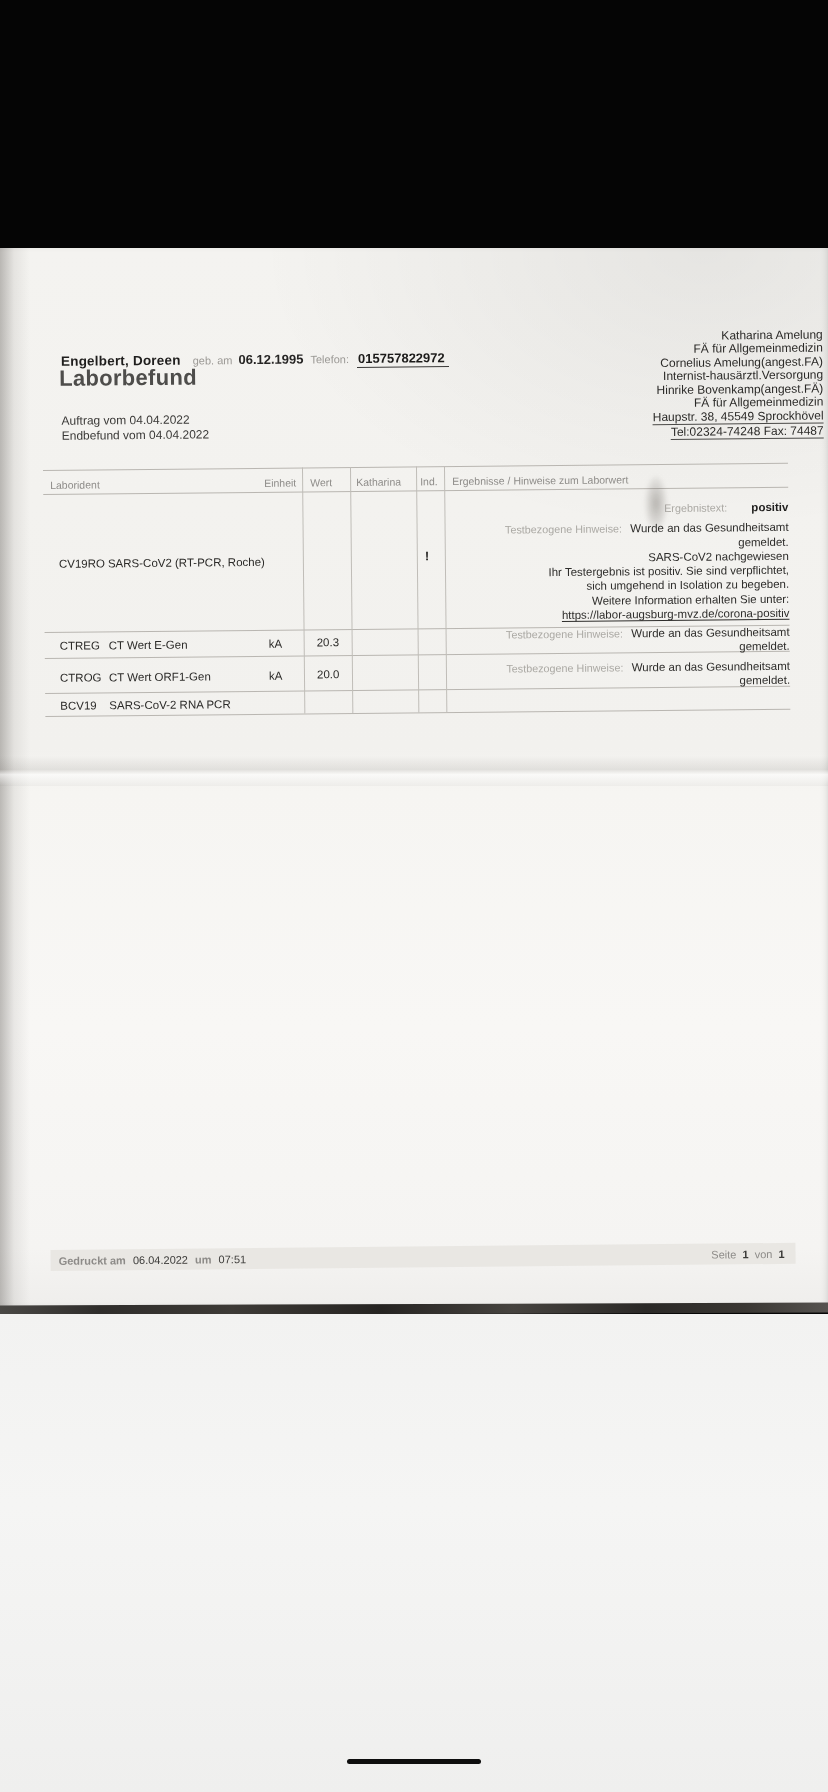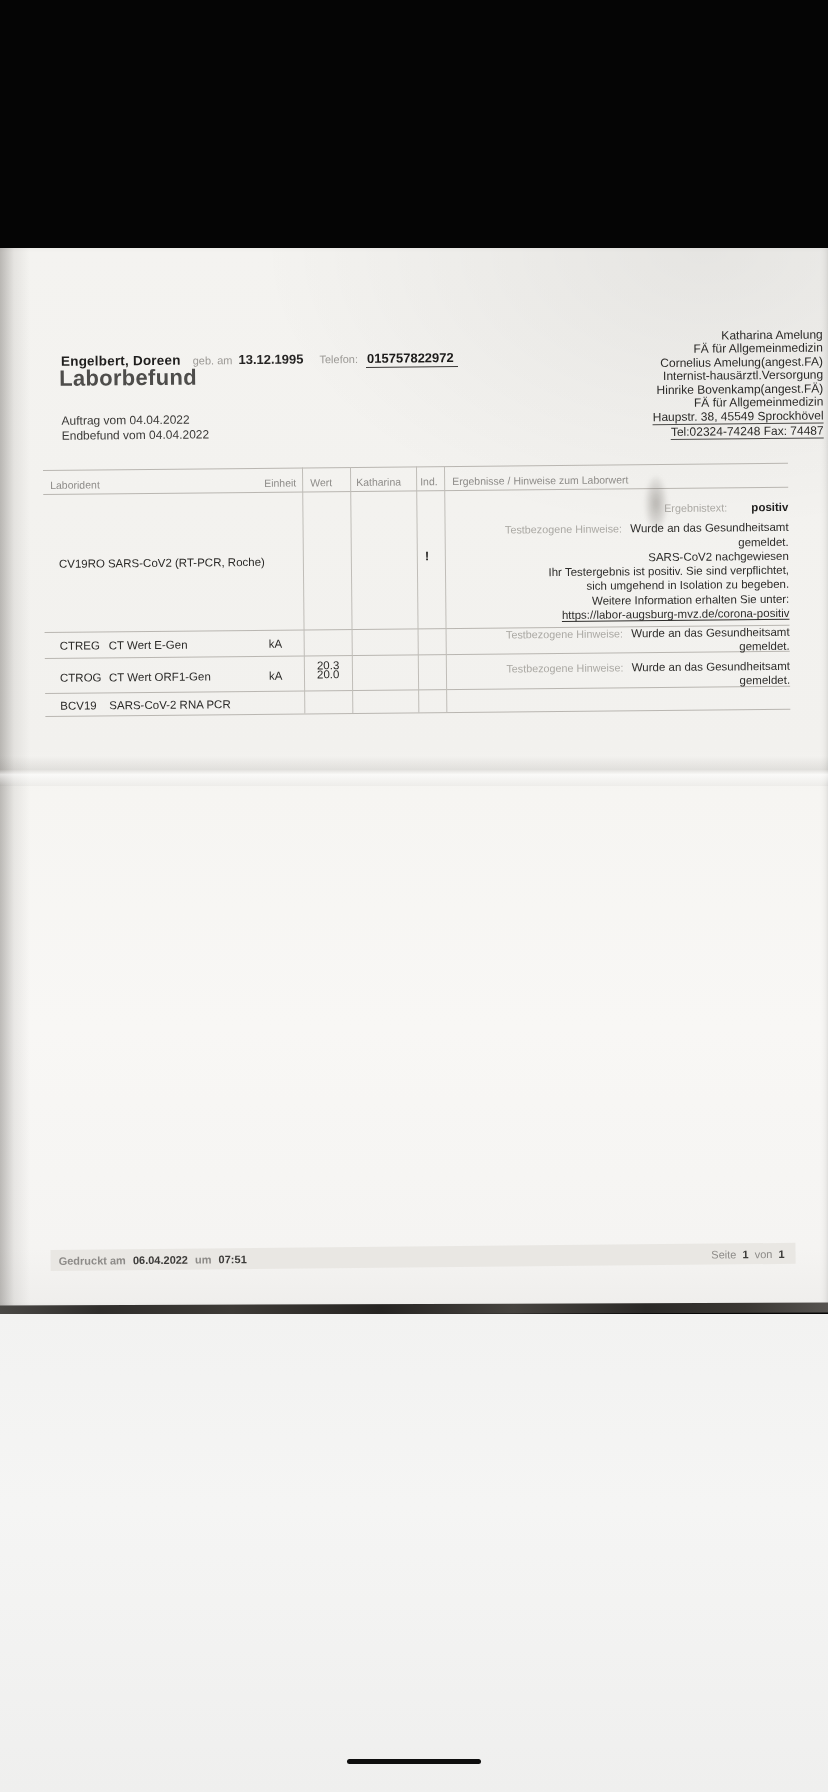--- a/index.html
+++ b/index.html
@@ -20,21 +20,21 @@
     background:radial-gradient(ellipse at center, rgba(110,105,100,0.45), rgba(110,105,100,0.12) 60%, transparent 75%);
     filter:blur(2px);}
 
   .doc{position:absolute;inset:0;transform:rotate(-0.55deg);transform-origin:43px 222px;color:#2c2b29;}
 
   
   .patient-line{position:absolute;left:62px;top:86px;display:flex;align-items:baseline;white-space:nowrap;}
   .p-name{font-size:13.5px;font-weight:bold;color:#1f1e1d;letter-spacing:0.2px;}
   .p-lab{font-size:11px;color:#9b9995;margin-left:12px;}
   .p-val{font-size:13px;font-weight:600;color:#262524;margin-left:6px;}
-  .p-lab2{font-size:11px;color:#9b9995;margin-left:16px;}
+  .p-lab2{font-size:11px;color:#9b9995;margin-left:7px;}
   .p-phone{font-size:13px;font-weight:bold;color:#1c1b1a;margin-left:8px;
     border-bottom:1.5px solid #3a3938;padding:0 4px 1px 1px;margin-top:20px;}
   .title{position:absolute;left:60px;top:118px;font-size:22px;font-weight:bold;color:#4e4d4b;letter-spacing:0.3px;}
   .order1{position:absolute;left:62px;top:166px;font-size:12px;color:#3a3937;}
   .order2{position:absolute;left:62px;top:181px;font-size:12px;color:#3a3937;}
   .practice{position:absolute;left:610px;top:88px;width:214px;font-size:12px;line-height:13.4px;color:#2b2a28;white-space:nowrap;}
   .u{border-bottom:1px solid #4a4947;padding-bottom:0.5px;display:inline-block;line-height:12.4px;margin-top:1px;}
 
   
   .hline{position:absolute;left:43px;width:745px;height:1px;background:#b9b6b1;}
@@ -46,21 +46,21 @@
   .glabel{color:#aba9a4;font-size:10.8px;margin-right:5px;}
   .rbold{font-weight:bold;color:#1f1e1d;padding-left:16px;}
   .gap-top{margin-top:6px;}
   .rlink{text-decoration:underline;text-underline-offset:2px;color:#2e2d2b;}
 
   
   .footer-band{position:absolute;left:43px;top:1002px;width:745px;height:21px;background:#e9e7e3;
     display:flex;justify-content:space-between;align-items:center;padding:0 8px;box-sizing:border-box;
     font-size:11px;white-space:nowrap;}
   .f-gray{color:#8d8b88;font-weight:bold;}
-  .f-dark{color:#3c3b39;font-weight:700;margin:0 4px;}
+  .f-dark{color:#3c3b39;font-weight:400;margin:0 4px;}
   .f-page{color:#8d8b88;}
   .f-num{color:#3c3b39;font-weight:bold;margin:0 3px;}
 
   
   .desk-edge{position:absolute;left:0;top:1304px;width:828px;height:10px;transform:rotate(-0.2deg);
     background:linear-gradient(90deg,#4a4845,#2f2d2b 12%,#3d3a36 28%,#262422 46%,#46433f 62%,#2b2927 78%,#3a3733 90%,#565350);}
   .below{position:absolute;left:0;top:1314px;width:828px;height:478px;
     background:linear-gradient(180deg,#f2f2f1 0%,#f5f5f4 40%,#efefee 100%);}
   .home-indicator{position:absolute;left:50%;bottom:28px;transform:translateX(-50%);
     width:134px;height:5px;border-radius:3px;background:#0e0e0e;}
@@ -69,21 +69,21 @@
 <body>
 
 <div class="screen">
 
   <div class="paper">
     <div class="doc">
 
       <div class="patient-line">
         <span class="p-name">Engelbert, Doreen</span>
         <span class="p-lab">geb. am</span>
-        <span class="p-val">13.12.1995</span>
+        <span class="p-val">06.12.1995</span>
         <span class="p-lab2">Telefon:</span>
         <span class="p-phone">015757822972</span>
       </div>
 
       <div class="title">Laborbefund</div>
       <div class="order1">Auftrag vom 04.04.2022</div>
       <div class="order2">Endbefund vom 04.04.2022</div>
 
       <div class="practice">
         <div>Katharina Amelung</div>
@@ -130,21 +130,21 @@
         <div>SARS-CoV2 nachgewiesen</div>
         <div>Ihr Testergebnis ist positiv. Sie sind verpflichtet,</div>
         <div>sich umgehend in Isolation zu begeben.</div>
         <div>Weitere Information erhalten Sie unter:</div>
         <div><span class="rlink">https://labor-augsburg-mvz.de/corona-positiv</span></div>
       </div>
 
       <div class="cell" style="left:58px;top:392px">CTREG</div>
       <div class="cell" style="left:107px;top:392px">CT Wert E-Gen</div>
       <div class="cell" style="left:267px;top:392px">kA</div>
-      <div class="cell" style="left:315px;top:414px">20.3</div>
+      <div class="cell" style="left:315px;top:391px">20.3</div>
       <div class="results" style="top:384px">
         <div>
           <span class="glabel">Testbezogene Hinweise:</span>
           <span>Wurde an das Gesundheitsamt</span>
         </div>
         <div>gemeldet.</div>
       </div>
 
       <div class="cell" style="left:58px;top:424px">CTROG</div>
       <div class="cell" style="left:107px;top:424px">CT Wert ORF1-Gen</div>

